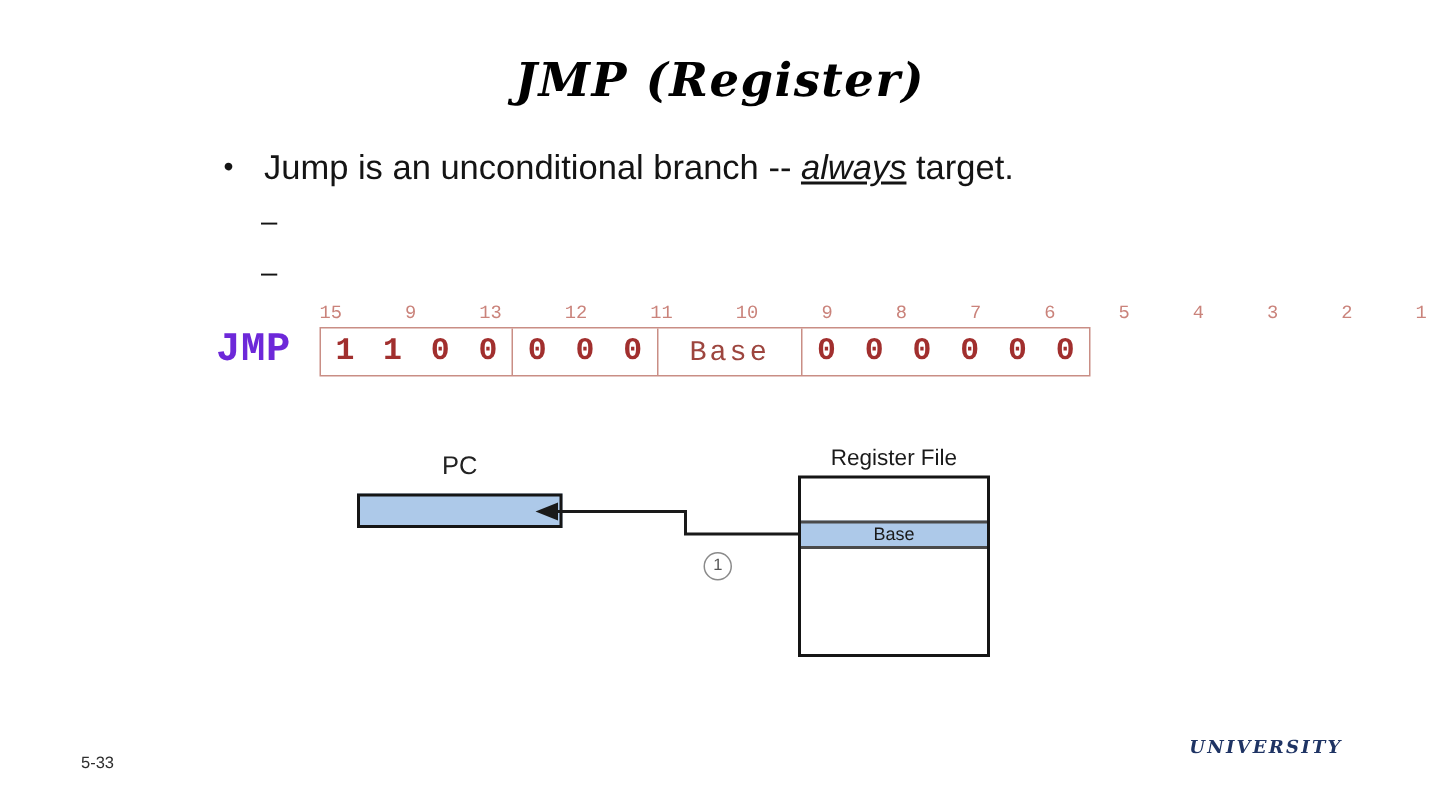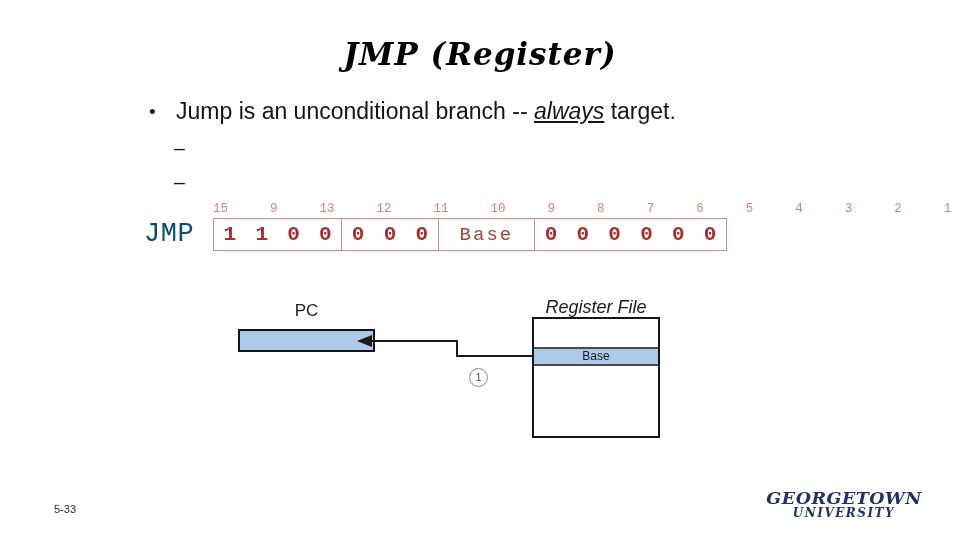--- a/index.html
+++ b/index.html
@@ -40,41 +40,41 @@
   }
   .enc-field + .enc-field{border-left:1px solid #c98e85;}
   .enc-field span{flex:1; text-align:center;}
   .f-op{flex:4;} .f-zh{flex:3;} .f-base{flex:3;} .f-zl{flex:6;}
   .f-base{
     justify-content:center; font-weight:normal; font-size:19px;
     color:#9d453e; letter-spacing:2px;
   }
   .opcode-label{
     position:absolute; left:144px; top:219px;
-    font-family:"Liberation Mono", monospace; font-weight:normal;
-    font-size:27px; color:#0c4a6e; letter-spacing:0.5px;
+    font-family:"Liberation Mono", monospace; font-weight:bold;
+    font-size:27px; color:#6d28d9; letter-spacing:0.5px;
   }
   
   .pc-label{
     position:absolute; left:238px; top:301px; width:137px; text-align:center;
     font-size:17px; color:#222;
   }
   .pc-box{
     position:absolute; left:238px; top:329px; width:137px; height:23px;
     background:#adc9e9; border:2px solid #151515; box-sizing:border-box;
   }
   .connector{position:absolute; left:350px; top:330px;}
   .step-circle{
     position:absolute; left:469px; top:368px; width:17px; height:17px;
     border:1px solid #8a8a8a; border-radius:50%; color:#555;
     font-size:11px; line-height:17px; text-align:center;
   }
   .rf-label{
     position:absolute; left:530px; top:297px; width:132px; text-align:center;
-    font-size:18px; color:#1a1a1a;font-style:italic;
+    font-size:15px; color:#1a1a1a;
   }
   .rf-table{
     position:absolute; left:532px; top:317px; width:128px; height:121px;
     background:#ffffff; border:2px solid #151515; box-sizing:border-box;
   }
   .rf-base-row{
     position:absolute; left:0; right:0; top:28px; height:15px;
     background:#adc9e9; border-top:2px solid #4a4a4a; border-bottom:2px solid #4a4a4a;
     font-size:12px; line-height:15px; text-align:center; color:#1a1a1a;
   }
@@ -162,17 +162,16 @@
 
   <div class="step-circle">1</div>
 
   <div class="rf-label">Register File</div>
   <div class="rf-table">
     <div class="rf-base-row">Base</div>
   </div>
 
   <div class="page-num">5-33</div>
   <div class="logo">
-    <div class="logo-line1">GEORGETOWN</div>
     <div class="logo-line2">UNIVERSITY</div>
   </div>
 
 </div>
 
 </body></html>

